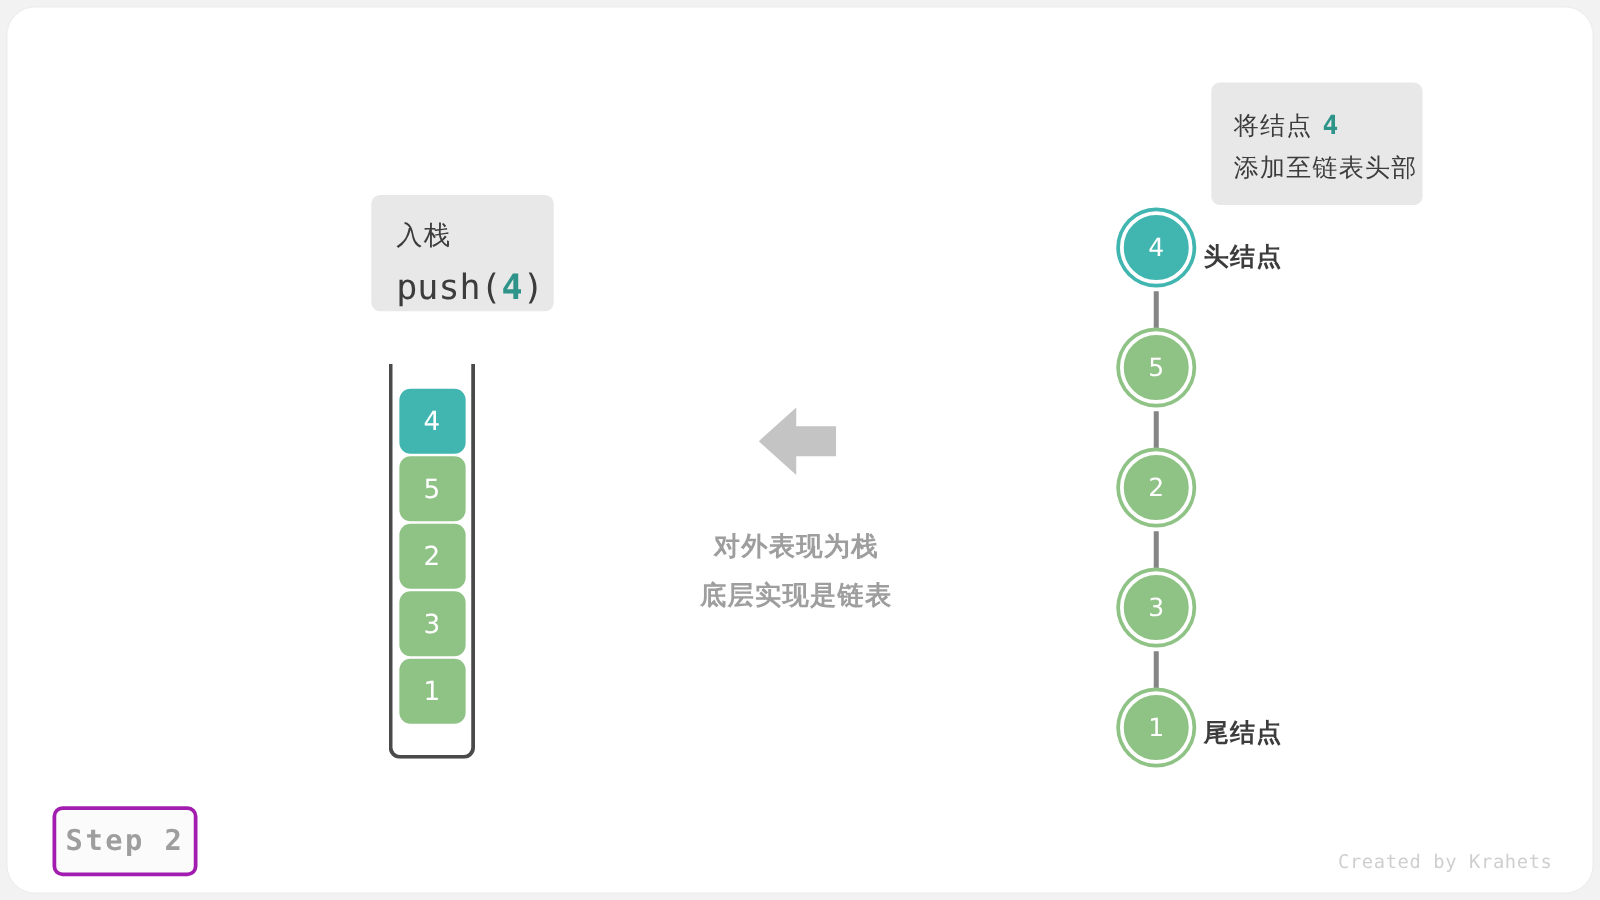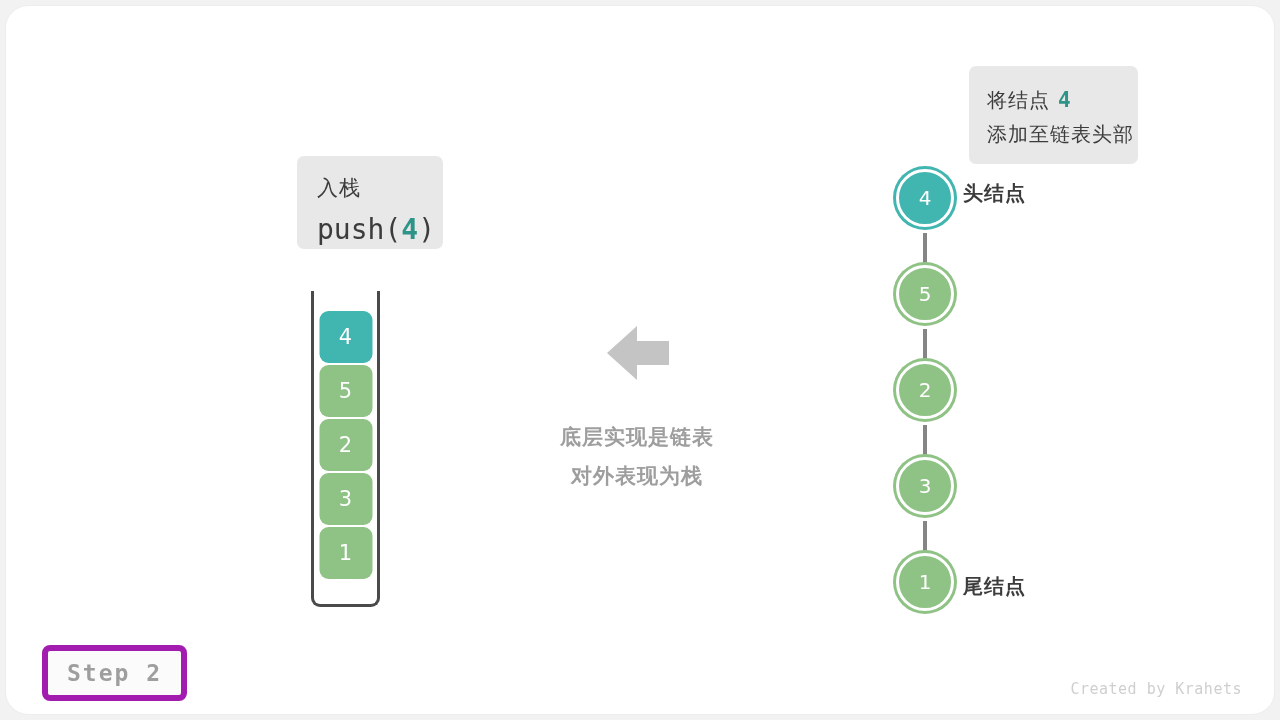--- a/index.html
+++ b/index.html
@@ -205,23 +205,23 @@
     font-size: 20px;
     font-weight: bold;
     letter-spacing: 1px;
   }
 
   
   #step-badge {
     position: absolute;
     left: 36px;
     top: 639px;
-    width: 145px;
+    width: 116px;
     height: 56px;
-    border: 6px solid #a21caf;
+    border: 3px solid #a21caf;
     border-radius: 8px;
     background: #fbfbfb;
     display: flex;
     align-items: center;
     justify-content: center;
     color: #9e9e9e;
     font-family: "DejaVu Sans Mono", "Liberation Mono", monospace;
     font-size: 23px;
     font-weight: bold;
     letter-spacing: 2px;
@@ -273,27 +273,27 @@
       </div>
     </div>
 
     <div id="mid-arrow">
       <svg width="62" height="58" viewBox="0 0 62 58" aria-hidden="true">
         <polygon points="0,29 30,2 30,17 62,17 62,41 30,41 30,56" fill="#c4c4c4"></polygon>
       </svg>
     </div>
 
     <div id="mid-caption">
+      <div>对外表现为栈</div>
       <div>底层实现是链表</div>
-      <div>对外表现为栈</div>
     </div>
 
     <div id="linked-list">
 
-      <div class="endpoint-label" style="top:24px;text-align:right;">头结点</div>
+      <div class="endpoint-label" style="top:36px;text-align:right;">头结点</div>
       <div class="endpoint-label" style="top:417px;">尾结点</div>
 
       <div class="node teal" style="top:13px;">
           <span>4</span>
         </div>
       <div class="edge" style="top:77px;  height:36px;"></div>
 
       <div class="node green" style="top:109px;">
           <span>5</span>
         </div>

